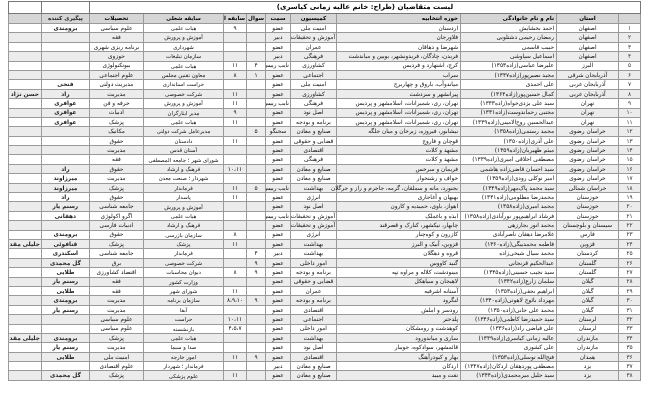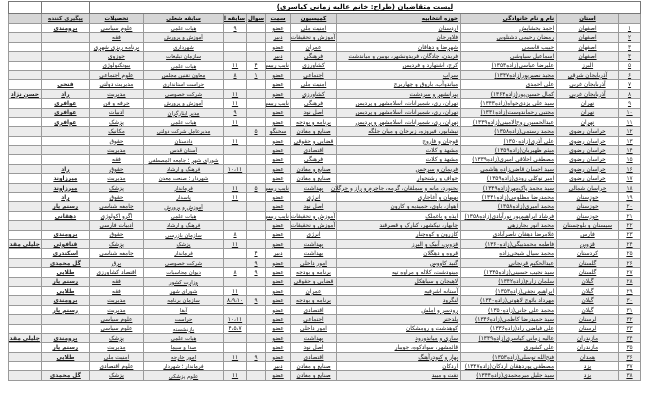--- a/index.html
+++ b/index.html
@@ -1,18 +1,18 @@
 <!DOCTYPE html>
 <html lang="fa" dir="rtl"><head>
 <meta charset="utf-8">
 <style>
   html,body{margin:0;padding:0;background:#fff;}
   body{width:650px;height:400px;overflow:hidden;font-family:"DejaVu Sans",sans-serif;color:#111;}
   .sheet{padding:1px 9px 0 9px;}
-  table{width:632px;border-collapse:collapse;direction:rtl;table-layout:fixed;text-decoration:underline;}
+  table{width:632px;border-collapse:collapse;direction:rtl;table-layout:fixed;}
   td,th{border:1px solid #9a9a9a;font-size:5.8px;line-height:1.15;padding:0 1px;
         white-space:nowrap;overflow:hidden;text-align:center;vertical-align:middle;
         font-weight:normal;height:8.4px;}
   tr.title-row td{border:1px solid #777;background:#fff;height:11px;}
   .page-title{font-size:7px;font-weight:bold;color:#000;}
   thead th{background:#d6d6d6;font-weight:bold;font-size:5.6px;color:#000;height:9px;}
   tbody tr:nth-child(even) td{background:#ececec;}
   tbody tr:nth-child(odd) td{background:#ffffff;}
   .c-name{text-align:right;padding-right:2px;}
   .c-district{text-align:right;padding-right:2px;overflow:visible;}

